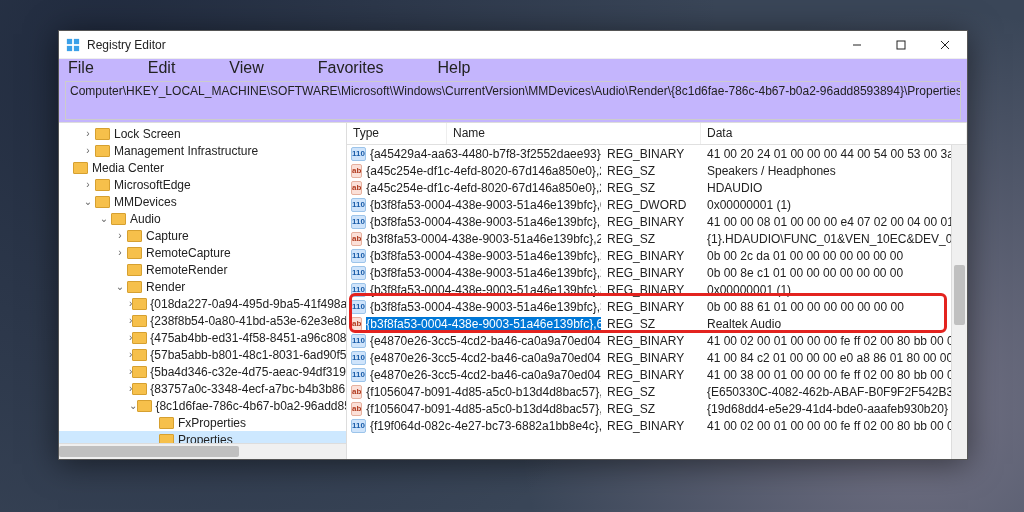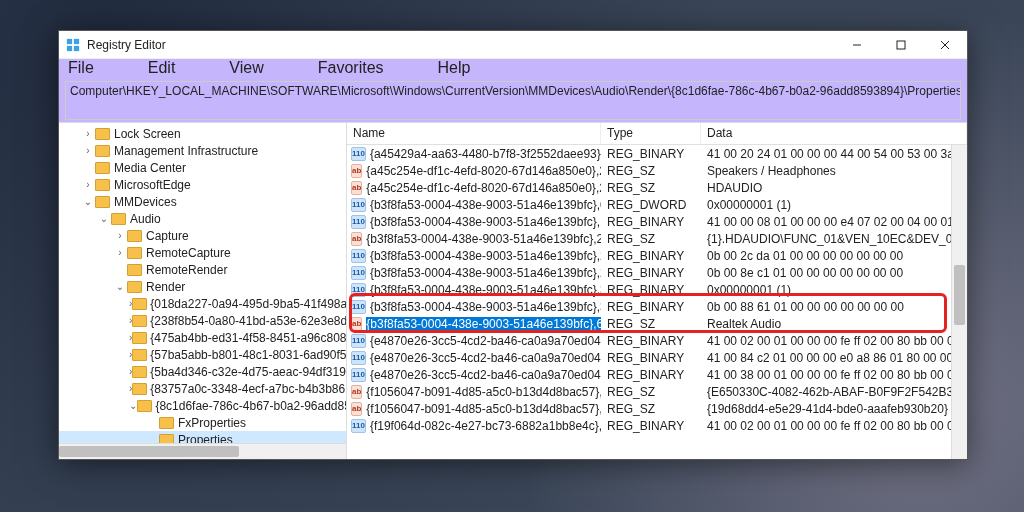--- a/index.html
+++ b/index.html
@@ -99,21 +99,21 @@
       <div class="treerow" style="padding-left: 22px;">
           <span class="twist">›</span>
           <span class="fico folder"></span>
           <span>Lock Screen</span>
         </div>
         <div class="treerow" style="padding-left: 22px;">
           <span class="twist">›</span>
           <span class="fico folder"></span>
           <span>Management Infrastructure</span>
         </div>
-        <div class="treerow" style="padding-left: 22px; text-align: center;">
+        <div class="treerow" style=" text-align: center;">
           <span class="twist"></span>
           <span class="fico folder"></span>
           <span>Media Center</span>
         </div>
         <div class="treerow" style="padding-left: 22px;">
           <span class="twist">›</span>
           <span class="fico folder"></span>
           <span>MicrosoftEdge</span>
         </div>
         <div class="treerow" style="padding-left: 22px;">
@@ -200,22 +200,22 @@
           <span class="twist">›</span>
           <span class="fico folder"></span>
           <span>{cfcd2c04-a52f-4842-b3e6-96bb9b0ac1fc}</span>
         </div>
         <div class="scrollbar-h">
           <div class="thumb-h"></div>
         </div>
     </div>
     <div class="list" id="list">
       <div class="cols">
+        <div class="col t">Type</div>
         <div class="col n">Name</div>
-        <div class="col t">Type</div>
         <div class="col d">Data</div>
       </div>
       <div id="rows">
           <div class="row">
             <div class="n">
               <span class="vico bin">110</span>
               <span class="nm">{a45429a4-aa63-4480-b7f8-3f2552daee93},6</span>
             </div>
             <div class="t">REG_BINARY</div>
             <div class="d">41 00 20 24 01 00 00 00 44 00 54 00 53 00 3a 00 58 00...</div>

